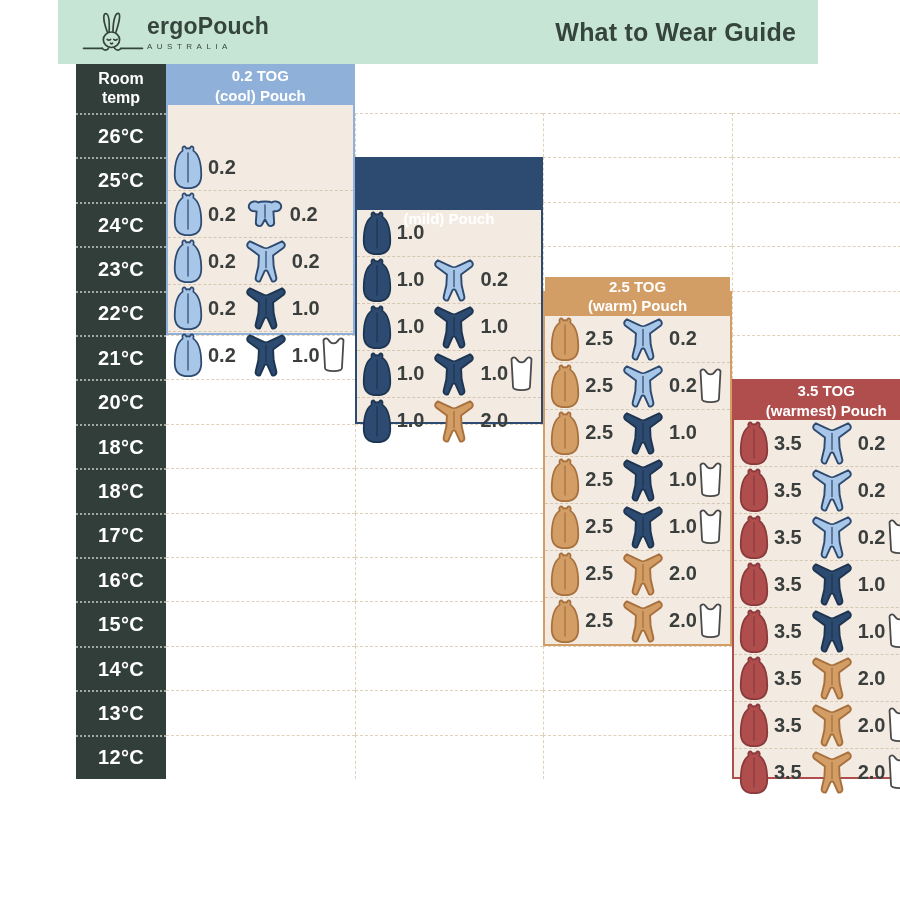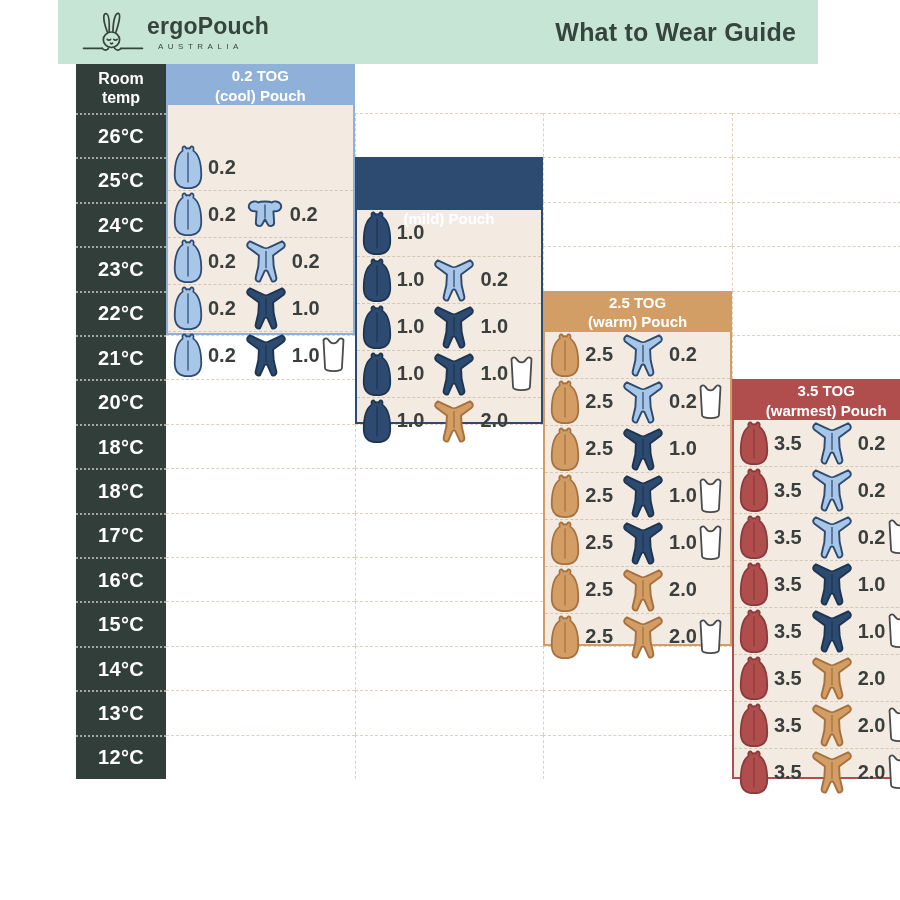--- a/index.html
+++ b/index.html
@@ -7,21 +7,21 @@
   .page { position:relative; width:900px; height:900px; overflow:hidden; background:#fff;
           font-family:"Liberation Sans","DejaVu Sans",sans-serif; }
 
   
   .topbar { position:absolute; left:58px; top:0; width:760px; height:64px;
             background:var(--mint); display:flex; align-items:center; }
   .logo { display:flex; align-items:center; gap:3px; margin-left:24px; }
   .logo svg { display:block; }
   .logo-text { display:flex; flex-direction:column; }
   .brand { font-size:23px; font-weight:600; color:var(--dark-text); letter-spacing:.2px; }
-  .brand-sub { font-size:8px; font-weight:500; letter-spacing:4.5px; color:var(--dark-text); margin-top:2px;margin-left:11px; }
+  .brand-sub { font-size:8px; font-weight:500; letter-spacing:4.5px; color:var(--dark-text); margin-top:2px; }
   .title { margin-left:auto; margin-right:22px; font-size:25px; font-weight:700;
            color:var(--dark-text); letter-spacing:.2px; }
 
   
   .board { position:absolute; left:76px; top:64px; width:760px; height:715px;
            display:grid; grid-template-columns:90px 1fr 1fr 1fr 1fr;
            grid-template-rows:49px repeat(15, 1fr); }
 
   
   .temp-col { grid-column:1; grid-row:1 / 17; background:var(--dark);
@@ -332,21 +332,21 @@
             <span class="gicon">
               <svg width="44" height="44" fill="#d39d66" stroke="#a8703c" stroke-width="2" stroke-linejoin="round" stroke-linecap="round" viewBox="0 0 46 46">
                 <path d="M6.2 2.4 C3.6 3.8 2.4 6.8 4.3 8.8 L15.6 17.2 L15 28.5 L12.3 40 C11.5 43.2 14.4 45.6 16.8 44 L21.5 33.5 L23 32.7 L24.5 33.5 L29.2 44 C31.6 45.6 34.5 43.2 33.7 40 L31 28.5 L30.4 17.2 L41.7 8.8 C43.6 6.8 42.4 3.8 39.8 2.4 L27.5 8.2 C25 10 21 10 18.5 8.2 Z"></path>
                 <path d="M23 13 V30" fill="none" stroke-width="1.3"></path>
               </svg>
             </span>
             <span class="tog">2.0</span>
           </div>
         </div>
       </section>
-      <section class="panel" style="grid-area: 6 / 4 / 14; border-color: rgb(211, 157, 102);">
+      <section class="panel" style="grid-area: 6 / 4 / 14; border-color: rgb(211, 157, 102); justify-content: flex-end;">
         <div class="panel-head" style="background: rgb(211, 157, 102); height: 50.4667px;">
           <span>2.5 TOG</span>
           <span>(warm) Pouch</span>
         </div>
         <div class="panel-body">
           <div class="prow">
             <span class="picon">
               <svg width="32" height="46" fill="#d39d66" stroke="#a8703c" stroke-width="2" stroke-linejoin="round" stroke-linecap="round" viewBox="0 0 36 52">
                 <path d="M12 7.5 C10.5 3.5 13.5 1.2 15.2 3.6 L16.2 5.2 C17.4 4.6 18.6 4.6 19.8 5.2 L20.8 3.6 C22.5 1.2 25.5 3.5 24 7.5 C29.8 11.5 33 21.5 33 35 C33 45.5 27.5 50 18 50 C8.5 50 3 45.5 3 35 C3 21.5 6.2 11.5 12 7.5 Z"></path>
                 <path d="M18 10 V43" fill="none" stroke-width="1.4"></path>

